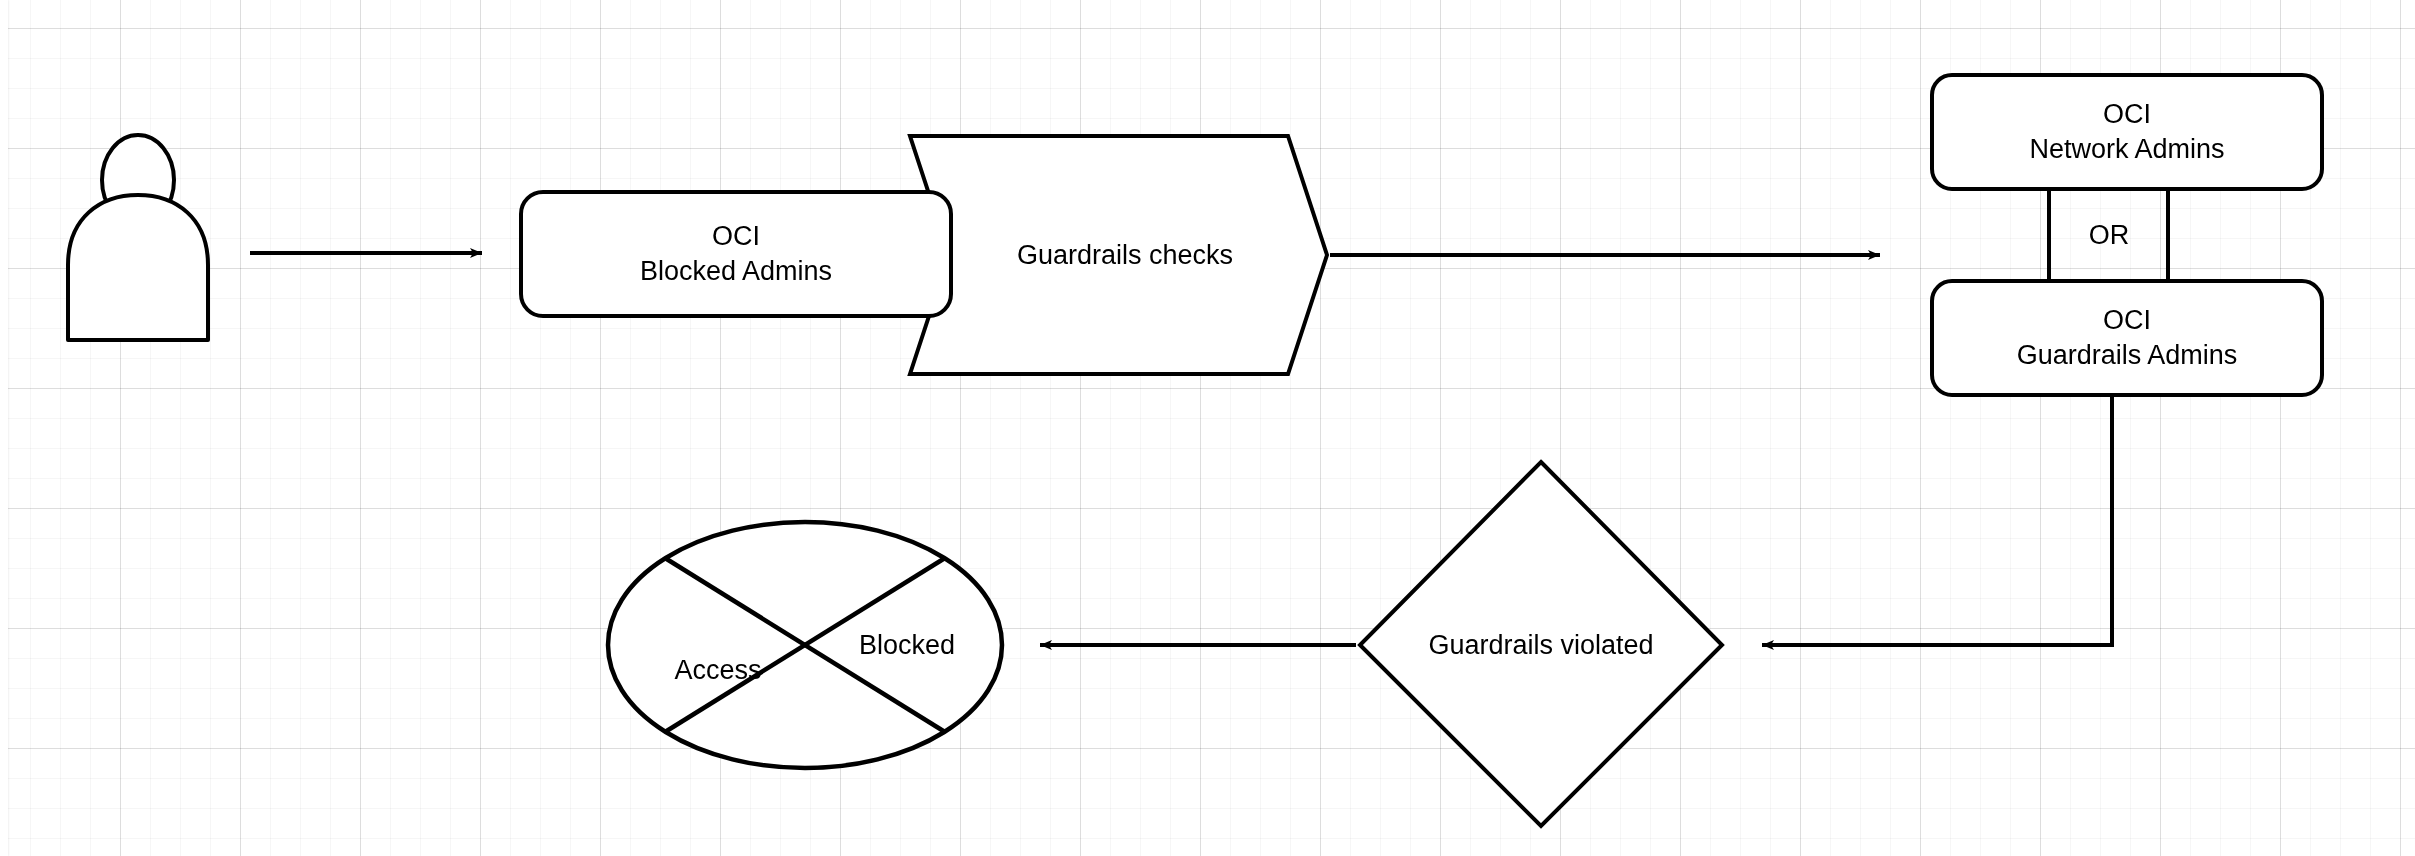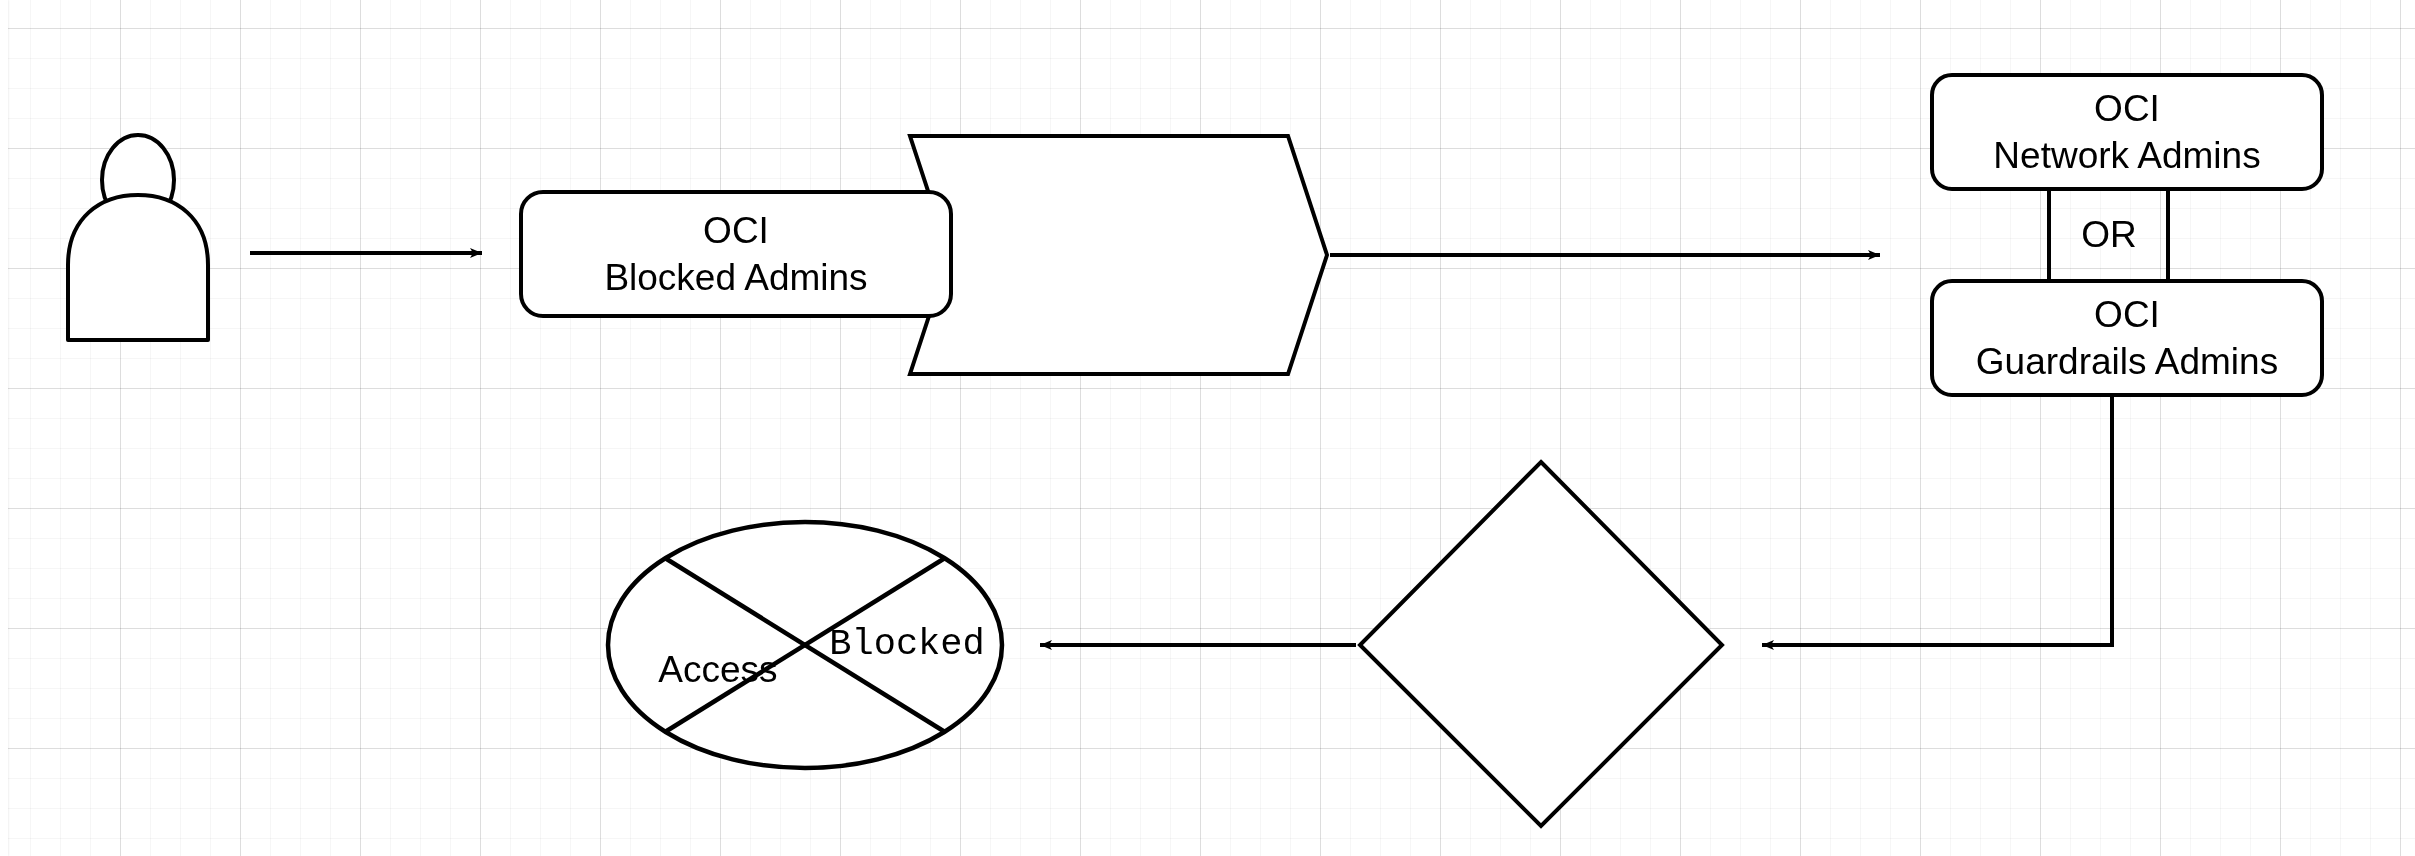--- a/index.html
+++ b/index.html
@@ -48,21 +48,21 @@
   }
   .lbl {
     position: absolute;
     color: #000000;
     font-family: "Liberation Sans", sans-serif;
     text-align: center;
     white-space: nowrap;
     line-height: 1.28;
     user-select: none;
   }
-  .lbl-27 { font-size: 37px; }
+  .lbl-27 { font-size: 27px; }
   .center-box {
     display: flex;
     align-items: center;
     justify-content: center;
     flex-direction: column;
   }
 </style>
 </head>
 <body>
 
@@ -112,31 +112,33 @@
       <line x1="665" y1="558" x2="945" y2="732" stroke="#000000" stroke-width="4.5"></line>
       <line x1="945" y1="558" x2="665" y2="732" stroke="#000000" stroke-width="4.5"></line>
     </g>
   </svg>
 
   <div class="lbl lbl-27 center-box" style="left:521px; top:192px; width:430px; height:124px;">
     <div>OCI</div>
     <div>Blocked Admins</div>
   </div>
 
+  <div class="lbl lbl-27 center-box" style="left:960px; top:225px; width:330px; height:60px;">Guardrails checks</div>
 
 
   <div class="lbl lbl-27 center-box" style="left:1932px; top:75px; width:390px; height:114px;">
     <div>OCI</div>
     <div>Network Admins</div>
   </div>
 
   <div class="lbl lbl-27 center-box" style="left:2069px; top:215px; width:80px; height:40px;text-align:center;">OR</div>
 
   <div class="lbl lbl-27 center-box" style="left:1932px; top:281px; width:390px; height:114px;">
     <div>OCI</div>
     <div>Guardrails Admins</div>
   </div>
 
+  <div class="lbl lbl-27 center-box" style="left:1381px; top:625px; width:320px; height:40px;">Guardrails violated</div>
 
   <div class="lbl lbl-27 center-box" style="left:628px; top:650px; width:180px; height:40px;">Access</div>
-  <div class="lbl lbl-27 center-box" style="left:812px; top:625px; width:190px; height:40px;font-family:Liberation Mono, monospace;">Blocked</div>
+  <div class="lbl lbl-27 center-box" style="left:812px; top:625px; width:190px; height:40px;">Blocked</div>
 
 </div>
 
 </body></html>

